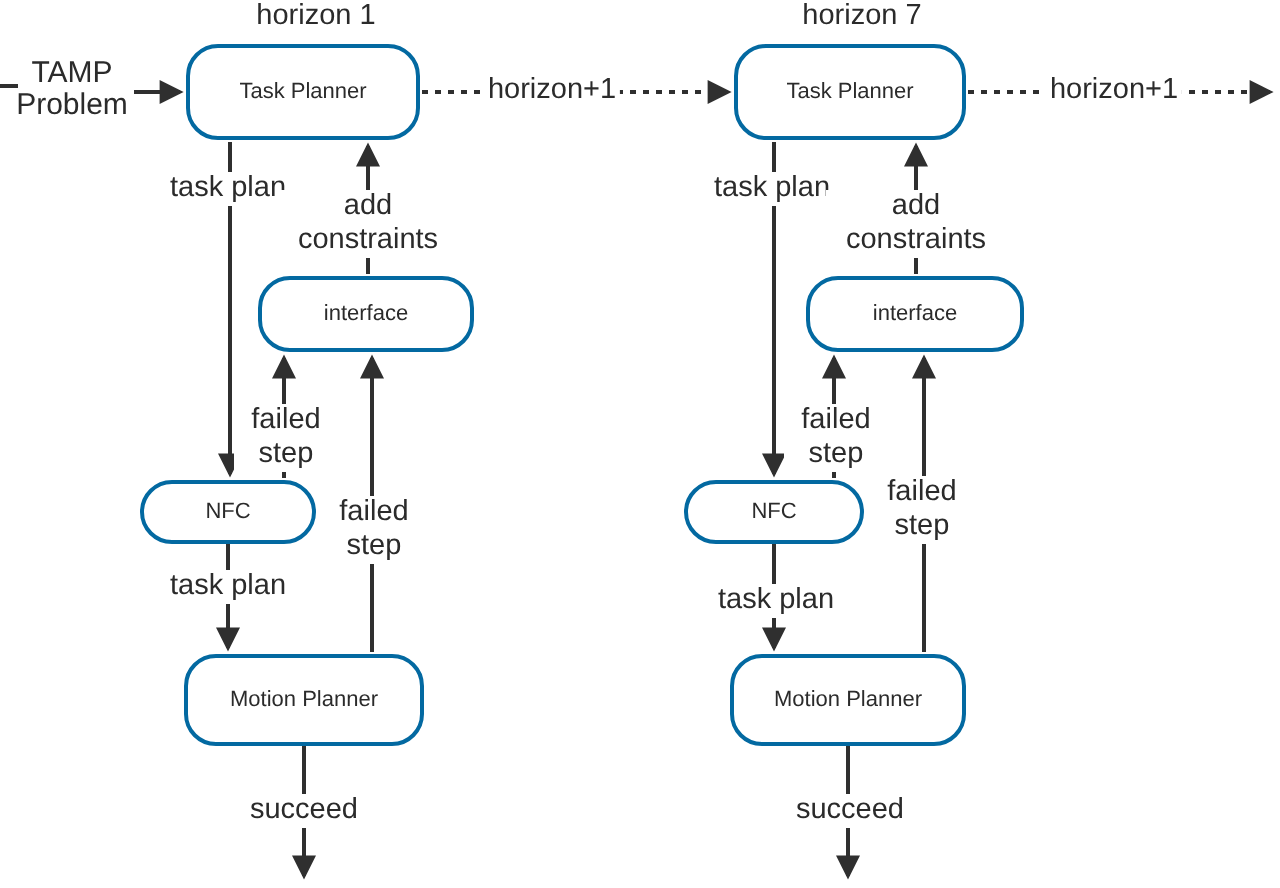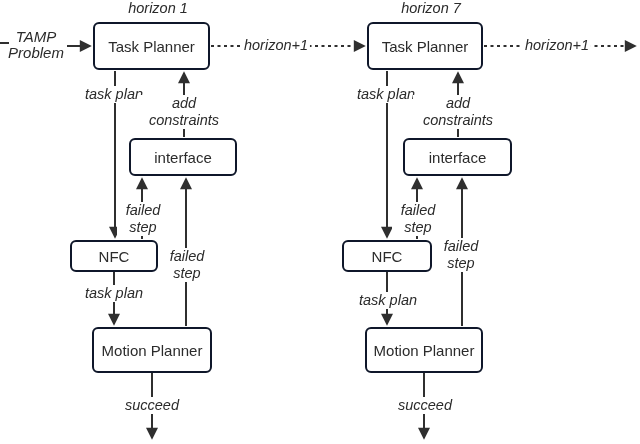--- a/index.html
+++ b/index.html
@@ -8,28 +8,28 @@
     background:#ffffff;
     font-family:"Liberation Sans", sans-serif;
     color:#2b2b2b;
   }
   .wires{position:absolute;left:0;top:0;z-index:1;}
   .wires path{stroke:#2f2f2f;stroke-width:2;fill:none;}
   .wires path.dashed{stroke-dasharray:3 3.5;}
   .wires marker path{fill:#2f2f2f;stroke:none;}
   .box{
     position:absolute;z-index:3;background:#ffffff;
-    border:2px solid #0f172a;border-radius:6px;
+    border:2px solid #0369a1;border-radius:16px;
     display:flex;align-items:center;justify-content:center;
-    font-size:15px;box-sizing:border-box;
+    font-size:11px;box-sizing:border-box;
   }
   .lbl{
     position:absolute;z-index:2;transform:translateX(-50%);
     background:#ffffff;text-align:center;
-    font-size:14.5px;line-height:17px;white-space:nowrap;padding:0 2px;font-style:italic;
+    font-size:14.5px;line-height:17px;white-space:nowrap;padding:0 2px;
   }
   .lbl.wrap{white-space:normal;}
 </style>
 </head>
 <body>
 
 <svg class="wires" width="640" height="444" viewBox="0 0 640 444">
   <defs>
     <marker id="ah" viewBox="0 0 10 10" refX="8.5" refY="5" markerWidth="6.5" markerHeight="6" orient="auto-start-reverse">
       <path d="M0 0 L10 5 L0 10 z"></path>

